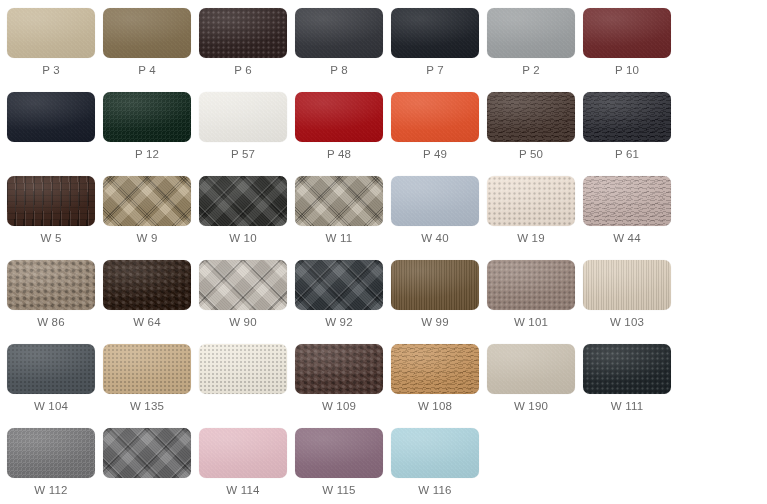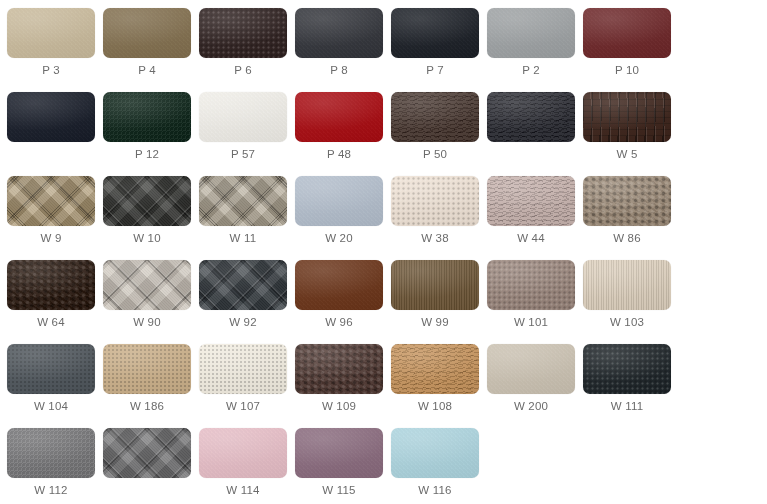--- a/index.html
+++ b/index.html
@@ -219,49 +219,54 @@
     </div>
     <div class="swatch-cell">
       <div class="swatch-chip tx-smooth" style="background-color: rgb(242, 240, 234);"></div>
       <div class="swatch-label">P 57</div>
     </div>
     <div class="swatch-cell">
       <div class="swatch-chip tx-smooth" style="background-color: rgb(169, 10, 16);"></div>
       <div class="swatch-label">P 48</div>
     </div>
     <div class="swatch-cell">
+      <div class="swatch-chip tx-smooth" style="background-color: rgb(232, 82, 42);"></div>
+      <div class="swatch-label">P 49</div>
+    </div>
+    <div class="swatch-cell">
       <div class="swatch-chip tx-wrinkle" style="background-color: rgb(54, 35, 28);"></div>
       <div class="swatch-label">P 50</div>
     </div>
     <div class="swatch-cell">
       <div class="swatch-chip tx-wrinkle" style="background-color: rgb(19, 20, 29);"></div>
+      <div class="swatch-label">P 61</div>
     </div>
     <div class="swatch-cell">
       <div class="swatch-chip tx-croc" style="background-color: rgb(60, 35, 26);"></div>
       <div class="swatch-label">W 5</div>
     </div>
     <div class="swatch-cell">
       <div class="swatch-chip tx-quiltstitch" style="background-color: rgb(171, 150, 112);"></div>
       <div class="swatch-label">W 9</div>
     </div>
     <div class="swatch-cell">
       <div class="swatch-chip tx-quilt" style="background-color: rgb(46, 47, 44);"></div>
       <div class="swatch-label">W 10</div>
     </div>
     <div class="swatch-cell">
       <div class="swatch-chip tx-quiltstitch" style="background-color: rgb(176, 166, 147);"></div>
       <div class="swatch-label">W 11</div>
     </div>
     <div class="swatch-cell">
       <div class="swatch-chip tx-smooth" style="background-color: rgb(180, 191, 205);"></div>
-      <div class="swatch-label">W 20</div>
+      <div class="swatch-label">W 40</div>
     </div>
     <div class="swatch-cell">
       <div class="swatch-chip tx-pebble" style="background-color: rgb(238, 225, 212);"></div>
-      <div class="swatch-label">W 38</div>
+      <div class="swatch-label">W 19</div>
     </div>
     <div class="swatch-cell">
       <div class="swatch-chip tx-wrinkle" style="background-color: rgb(192, 169, 164);"></div>
       <div class="swatch-label">W 44</div>
     </div>
     <div class="swatch-cell">
       <div class="swatch-chip tx-coarse" style="background-color: rgb(154, 136, 116);"></div>
       <div class="swatch-label">W 86</div>
     </div>
     <div class="swatch-cell">
@@ -270,58 +275,53 @@
     </div>
     <div class="swatch-cell">
       <div class="swatch-chip tx-quilt" style="background-color: rgb(204, 197, 187);"></div>
       <div class="swatch-label">W 90</div>
     </div>
     <div class="swatch-cell">
       <div class="swatch-chip tx-quilt" style="background-color: rgb(50, 56, 61);"></div>
       <div class="swatch-label">W 92</div>
     </div>
     <div class="swatch-cell">
-      <div class="swatch-chip tx-smooth" style="background-color: rgb(107, 52, 24);"></div>
-      <div class="swatch-label">W 96</div>
-    </div>
-    <div class="swatch-cell">
       <div class="swatch-chip tx-brush" style="background-color: rgb(106, 82, 50);"></div>
       <div class="swatch-label">W 99</div>
     </div>
     <div class="swatch-cell">
       <div class="swatch-chip tx-pebble" style="background-color: rgb(153, 133, 123);"></div>
       <div class="swatch-label">W 101</div>
     </div>
     <div class="swatch-cell">
       <div class="swatch-chip tx-brush" style="background-color: rgb(222, 208, 188);"></div>
       <div class="swatch-label">W 103</div>
     </div>
     <div class="swatch-cell">
       <div class="swatch-chip tx-perf" style="background-color: rgb(79, 86, 92);"></div>
       <div class="swatch-label">W 104</div>
     </div>
     <div class="swatch-cell">
       <div class="swatch-chip tx-perf" style="background-color: rgb(203, 176, 138);"></div>
-      <div class="swatch-label">W 186</div>
+      <div class="swatch-label">W 135</div>
     </div>
     <div class="swatch-cell">
       <div class="swatch-chip tx-perf" style="background-color: rgb(242, 237, 225);"></div>
-      <div class="swatch-label">W 107</div>
     </div>
     <div class="swatch-cell">
       <div class="swatch-chip tx-coarse" style="background-color: rgb(75, 51, 44);"></div>
       <div class="swatch-label">W 109</div>
     </div>
     <div class="swatch-cell">
       <div class="swatch-chip tx-wrinkle" style="background-color: rgb(192, 135, 73);"></div>
       <div class="swatch-label">W 108</div>
     </div>
     <div class="swatch-cell">
       <div class="swatch-chip tx-smooth" style="background-color: rgb(205, 196, 180);"></div>
-      <div class="swatch-label">W 200</div>
+      <div class="swatch-label">W 190</div>
     </div>
     <div class="swatch-cell">
       <div class="swatch-chip tx-pebble" style="background-color: rgb(29, 36, 40);"></div>
       <div class="swatch-label">W 111</div>
     </div>
     <div class="swatch-cell">
       <div class="swatch-chip tx-grain" style="background-color: rgb(123, 123, 125);"></div>
       <div class="swatch-label">W 112</div>
     </div>
     <div class="swatch-cell">

